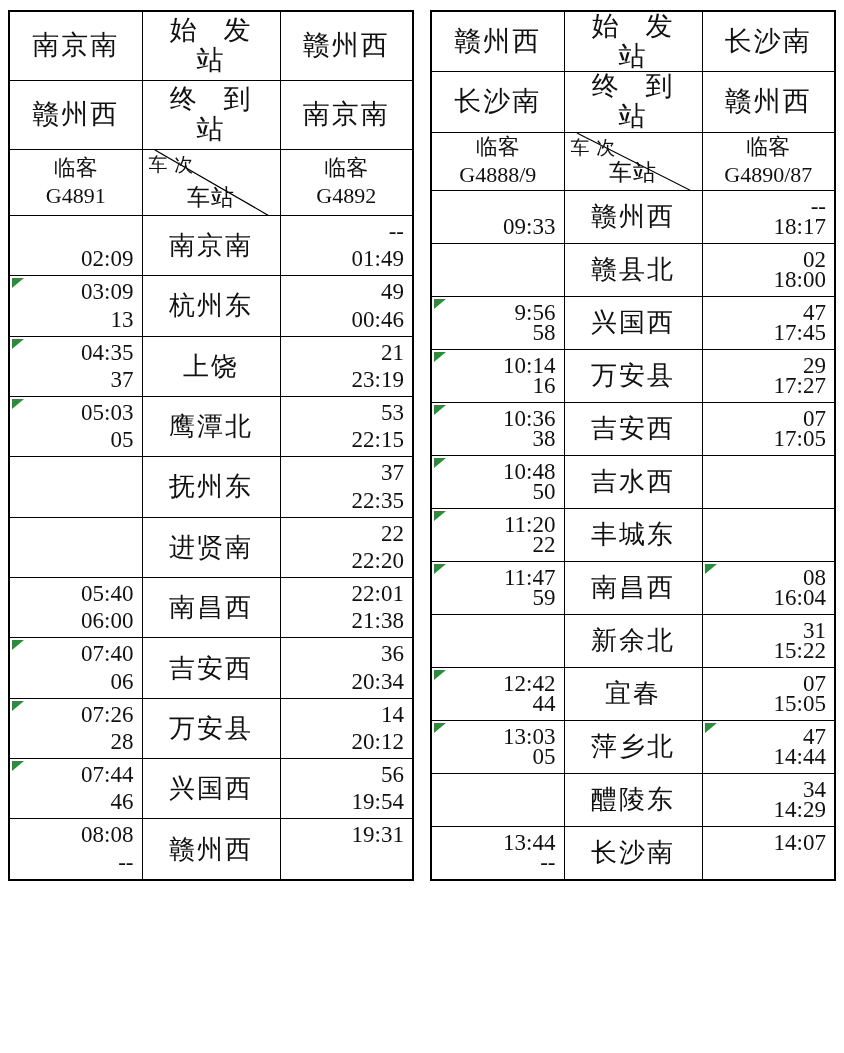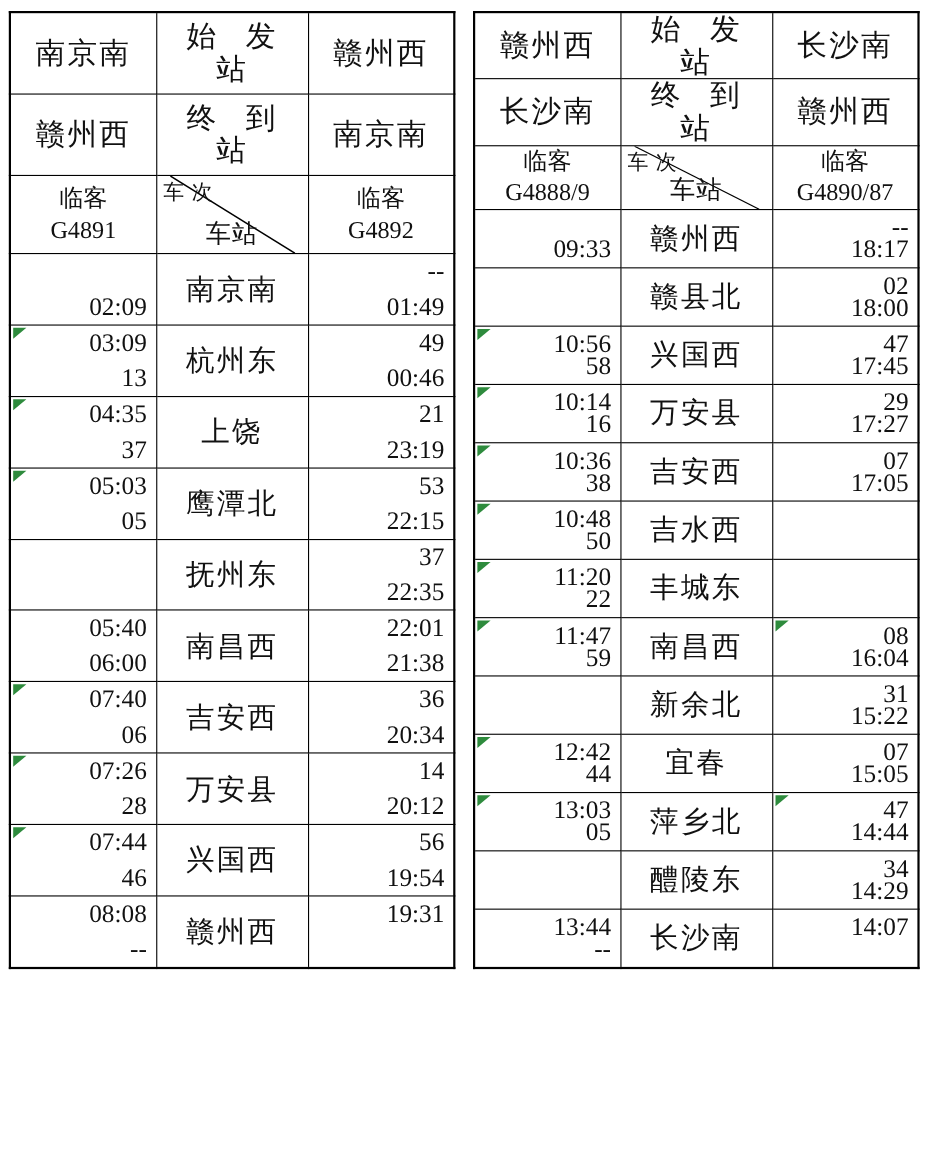--- a/index.html
+++ b/index.html
@@ -179,20 +179,28 @@
         </tr>
         <tr>
           <td class="time left"></td>
           <td class="station">抚州东</td>
           <td class="time">
             <span class="arr">37</span>
             <span class="dep">22:35</span>
           </td>
         </tr>
         <tr>
+          <td class="time left"></td>
+          <td class="station">进贤南</td>
+          <td class="time">
+            <span class="arr">22</span>
+            <span class="dep">22:20</span>
+          </td>
+        </tr>
+        <tr>
           <td class="time left">
             <span class="arr">05:40</span>
             <span class="dep">06:00</span>
           </td>
           <td class="station">南昌西</td>
           <td class="time">
             <span class="arr">22:01</span>
             <span class="dep">21:38</span>
           </td>
         </tr>
@@ -295,21 +303,21 @@
           <td class="time left"></td>
           <td class="station">赣县北</td>
           <td class="time">
             <span class="arr">02</span>
             <span class="dep">18:00</span>
           </td>
         </tr>
         <tr>
           <td class="time left">
             <span class="flag"></span>
-            <span class="arr">10:56</span>
+            <span class="arr">9:56</span>
             <span class="dep">58</span>
           </td>
           <td class="station">兴国西</td>
           <td class="time">
             <span class="arr">47</span>
             <span class="dep">17:45</span>
           </td>
         </tr>
         <tr>
           <td class="time left">

